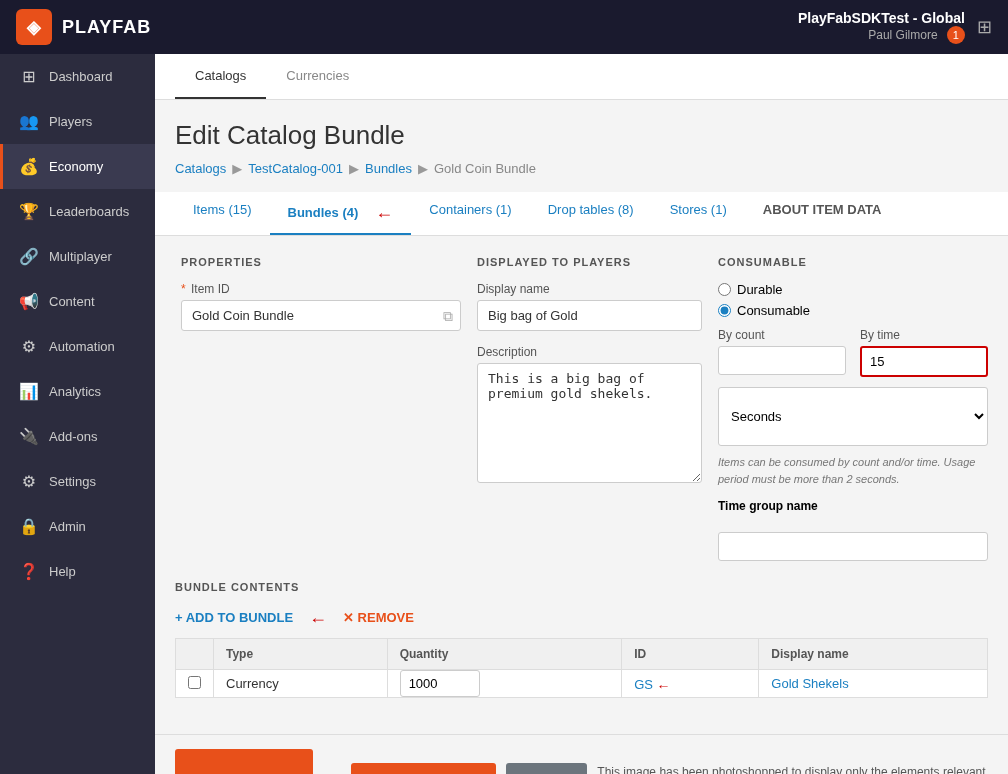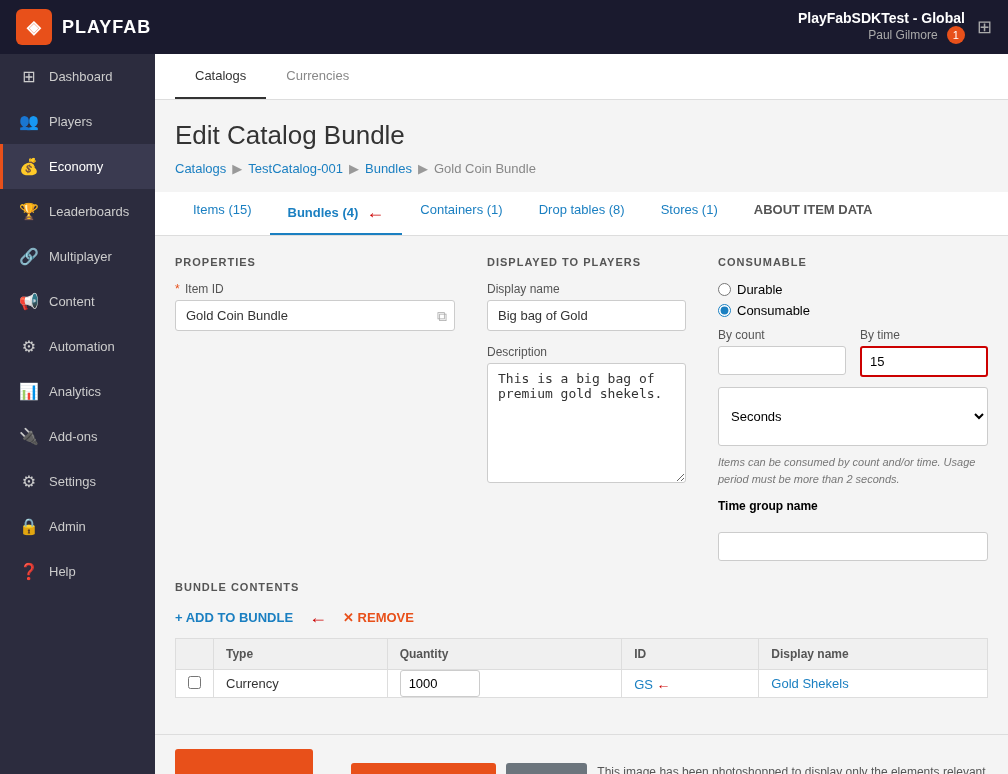--- a/index.html
+++ b/index.html
@@ -113,22 +113,23 @@
       color: #1a7fc1;
       font-size: 13px;
       border-bottom: 2px solid transparent;
     }
     .sub-tab.active { border-bottom-color: #1a7fc1; color: #1a7fc1; font-weight: 600; }
 
     
     .form-grid {
       display: grid;
       grid-template-columns: 280px 1fr 270px;
-      gap: 32px;
+      gap: 16px;
       margin-bottom: 20px;
+      margin-left: 6px;
     }
     .section-label {
       font-size: 11px;
       font-weight: bold;
       color: #555;
       letter-spacing: 1px;
       margin-bottom: 14px;
       text-transform: uppercase;
     }
 
@@ -380,21 +381,21 @@
         <span class="breadcrumb-sep">▶</span>
         <a href="#">TestCatalog-001</a>
         <span class="breadcrumb-sep">▶</span>
         <a href="#">Bundles</a>
         <span class="breadcrumb-sep">▶</span>
         <span>Gold Coin Bundle</span>
       </div>
 
       <div class="sub-tabs">
         <div class="sub-tab">Items (15)</div>
-        <div class="sub-tab active" style="display:flex;align-items:center;gap:8px;">
+        <div class="sub-tab active" style="display:flex;align-items:center;gap:17px;">
           <span>Bundles (4)</span>
           <span class="arrow-red">←</span>
         </div>
         <div class="sub-tab">Containers (1)</div>
         <div class="sub-tab">Drop tables (8)</div>
         <div class="sub-tab">Stores (1)</div>
         <div class="sub-tab" style="color:#555;font-weight:bold;">
           <span>ABOUT ITEM DATA</span>
         </div>
       </div>

